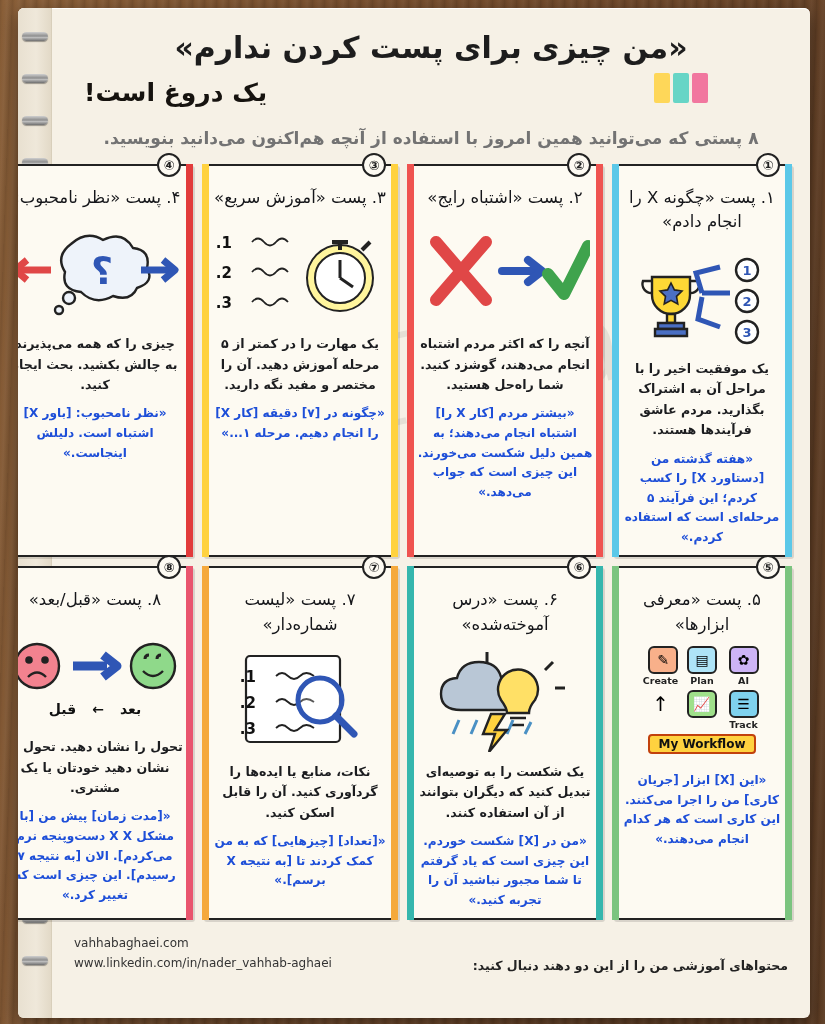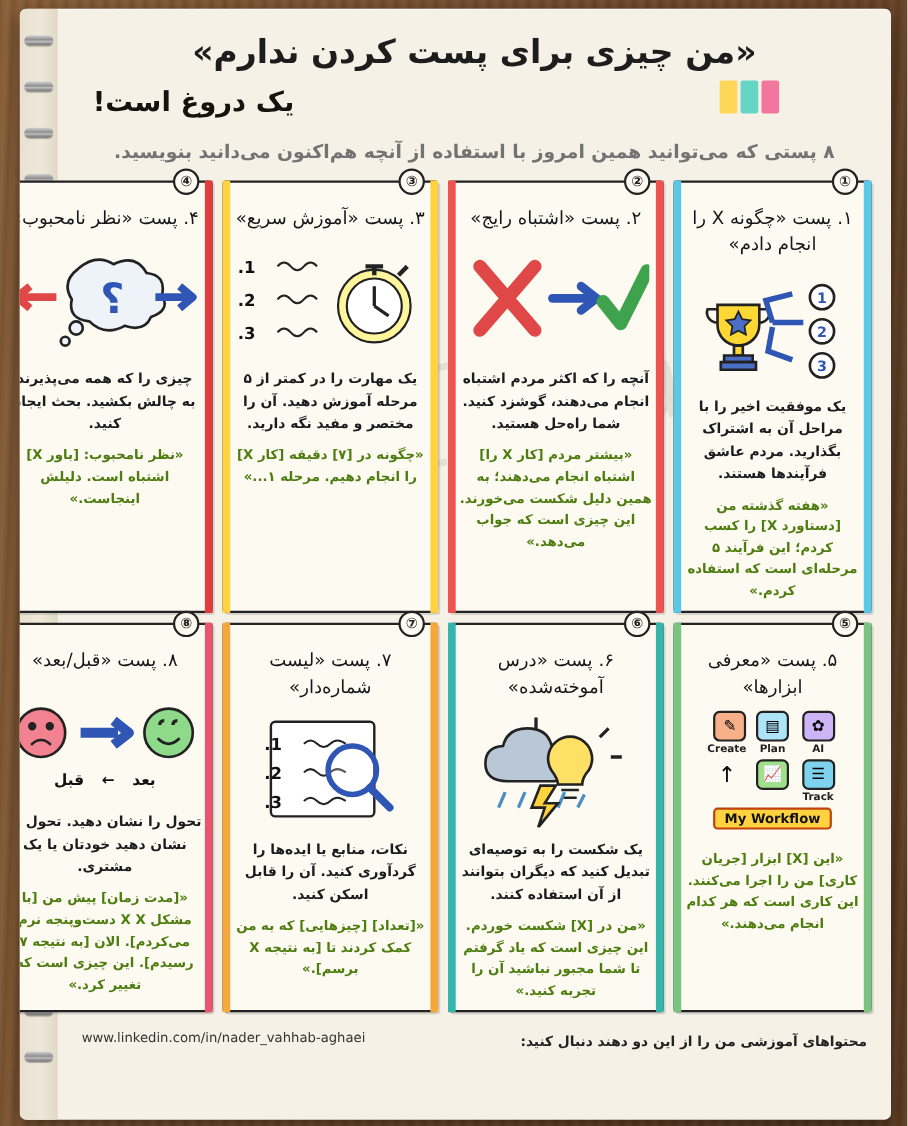--- a/index.html
+++ b/index.html
@@ -115,21 +115,21 @@
   .art {
     height: 108px; display:flex; align-items:center; justify-content:center;
     margin: 2px 0 8px 0;
   }
   .body {
     font-size: 12.6px; line-height: 1.62; color:#1b1c1f;
     text-align:center; direction: rtl; font-weight:600;
   }
   .quote {
     margin-top: 9px;
-    font-size: 12.1px; line-height: 1.62; color:#4d7c0f;
+    font-size: 12.1px; line-height: 1.62; color:#1d4ed8;
     text-align:center; direction: rtl; font-weight:700;
   }
 
   
   .c-blue .edge { background:#5bc8e8; }
   .c-red  .edge { background:#ef5350; }
   .c-yellow .edge { background:#ffd23f; }
   .c-redb .edge { background:#e23b3b; }
   .c-green .edge { background:#7bc47f; }
   .c-teal .edge { background:#35b6ad; }
@@ -414,18 +414,19 @@
         </div>
         <div class="body">تحول را نشان دهید. تحول را نشان دهید خودتان یا یک مشتری.</div>
         <div class="quote">«[مدت زمان] پیش من [با مشکل X X دست‌وپنجه نرم می‌کردم]. الان [به نتیجه ۷ رسیدم]. این چیزی است که تغییر کرد.»</div>
       </div>
 
     </div>
 
     <div class="footer">
       <div class="right-txt">محتواهای آموزشی من را از این دو دهند دنبال کنید:</div>
       <div class="links">
+        <div>vahhabaghaei.com</div>
         <div>www.linkedin.com/in/nader_vahhab-aghaei</div>
       </div>
     </div>
 
   </div>
 </div>
 
 </body></html>

